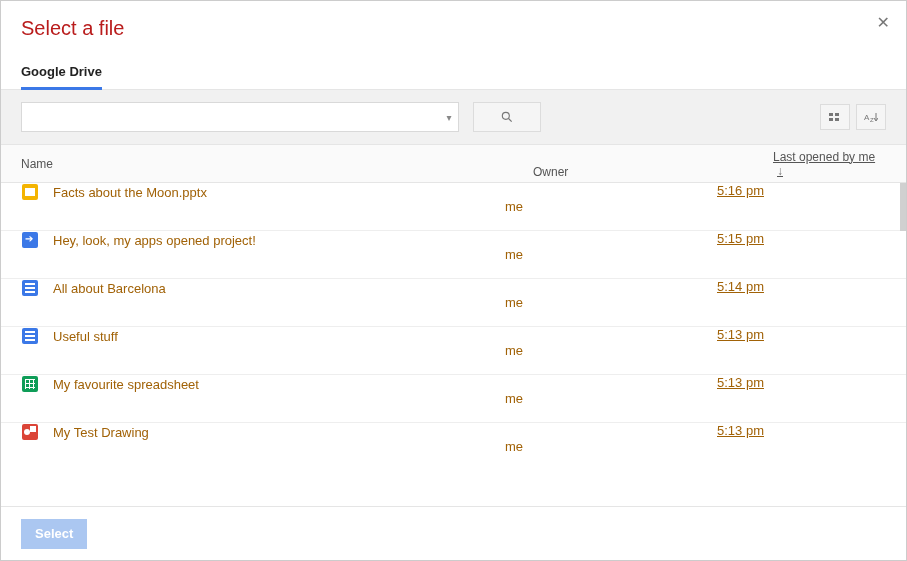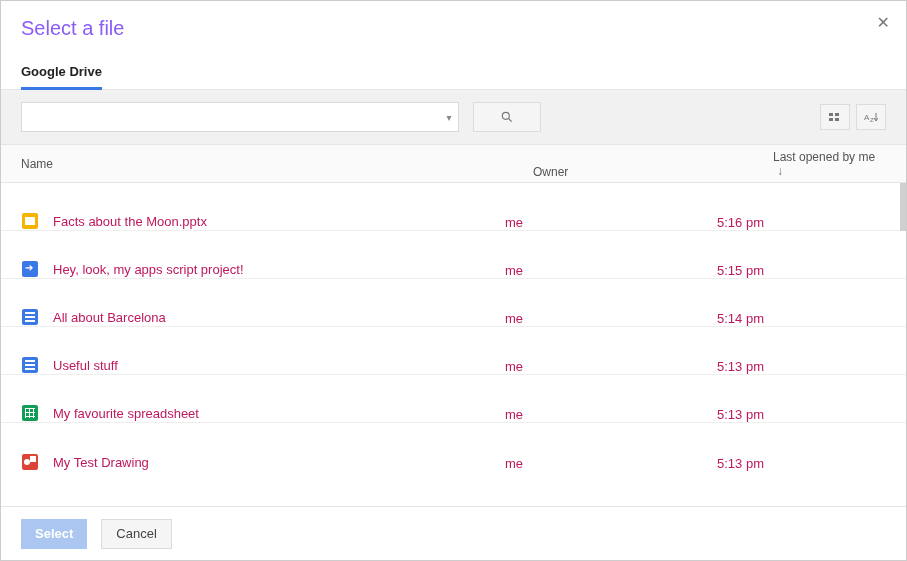--- a/index.html
+++ b/index.html
@@ -1,38 +1,38 @@
 <!DOCTYPE html>
 <html><head>
 <meta charset="utf-8">
 <style>
   * { box-sizing: border-box; margin: 0; padding: 0; }
   body { font-family: Arial, Helvetica, sans-serif; background: #fff; color: #222; width: 907px; height: 561px; overflow: hidden; }
   .dialog { width: 907px; height: 561px; border: 1px solid #ccc; position: relative; display: flex; flex-direction: column; background: #fff; }
   .dlg-header { padding: 16px 20px 0 20px; position: relative; }
-  .dlg-title { font-size: 20px; font-weight: 400; color: #8b5cf6; }
+  .dlg-title { font-size: 20px; font-weight: 400; color: #b91c1c; }
   .close-btn { position: absolute; top: 14px; right: 16px; font-size: 16px; color: #777; cursor: pointer; background: none; border: none; line-height: 1; }
   .tabs { display: flex; padding: 0 20px; margin-top: 14px; border-bottom: 1px solid #e5e5e5; }
   .tab { font-size: 13px; font-weight: bold; color: #222; padding: 10px 0 10px 0; margin-right: 24px; cursor: pointer; position: relative; }
   .tab.active::after { content: ""; position: absolute; left: 0; right: 0; bottom: -1px; height: 3px; background: #3b78e7; }
   .toolbar { background: #f1f1f1; border-bottom: 1px solid #e5e5e5; padding: 12px 20px; display: flex; align-items: center; }
   .search-wrap { position: relative; width: 438px; height: 30px; background: #fff; border: 1px solid #d9d9d9; display: flex; align-items: center; }
   .search-input { flex: 1; border: none; outline: none; height: 100%; padding: 0 8px; font-size: 13px; }
   .caret { width: 18px; text-align: center; color: #888; font-size: 10px; cursor: pointer; }
   .search-btn { width: 68px; height: 30px; margin-left: 14px; background: #f5f5f5; border: 1px solid #dcdcdc; display: flex; align-items: center; justify-content: center; cursor: pointer; }
   .spacer { flex: 1; }
   .view-btns { display: flex; gap: 6px; }
   .icon-btn { width: 30px; height: 26px; background: #f5f5f5; border: 1px solid #dcdcdc; display: flex; align-items: center; justify-content: center; cursor: pointer; color: #555; }
   .list-header { display: flex; align-items: center; font-size: 12px; color: #555; background: #fafafa; border-bottom: 1px solid #e5e5e5; height: 38px; padding: 0 20px; gap: 28px; }
   .col-name { flex: 0 0 484px; }
   .col-owner { flex: 0 0 212px; margin-top: 16px; }
-  .col-date { flex: 1; cursor: pointer; }
+  .col-date { flex: 1; cursor: pointer; text-decoration: underline; }
   .sort-arrow { margin-left: 4px; font-size: 12px; color: #777; }
   .file-list { flex: 1; overflow-y: auto; position: relative; }
-  .row { display: flex; align-items: flex-end; height: 48px; border-bottom: 1px solid #eee; padding: 0 20px; font-size: 13px; color: #be185d; cursor: pointer; }
+  .row { display: flex; align-items: flex-start; height: 48px; border-bottom: 1px solid #eee; padding: 0 20px; font-size: 13px; color: #a16207; cursor: pointer; }
   .row .col-name { display: flex; align-items: center; gap: 14px; }
   .file-icon { width: 18px; height: 18px; display: flex; align-items: center; justify-content: center; flex-shrink: 0; }
   .scroll-ind { position: absolute; right: 0; top: 0; width: 6px; height: 48px; background: #d0d0d0; }
   .footer { height: 54px; border-top: 1px solid #e5e5e5; display: flex; align-items: center; padding: 0 20px; gap: 14px; background: #fff; }
   .btn { height: 30px; padding: 0 14px; font-size: 13px; border: none; cursor: pointer; font-weight: bold; }
   .btn-primary { background: #abc7f1; color: #fff; }
   .btn-secondary { background: #f5f5f5; color: #444; border: 1px solid #dcdcdc; font-weight: normal; }
   
   .i-slides { background: #f4b400; width: 16px; height: 16px; border-radius: 2px; position: relative; }
   .i-slides::after { content: ""; position: absolute; inset: 4px 3px; background: #fff; }
@@ -118,21 +118,21 @@
       </div>
       <div class="col-owner">me</div>
       <div class="col-date">5:16 pm</div>
     </div>
 
     <div class="row">
       <div class="col-name">
         <span class="file-icon">
             <span class="i-script"></span>
           </span>
-        <span>Hey, look, my apps script project!</span>
+        <span>Hey, look, my apps opened project!</span>
       </div>
       <div class="col-owner">me</div>
       <div class="col-date">5:15 pm</div>
     </div>
 
     <div class="row">
       <div class="col-name">
         <span class="file-icon">
             <span class="i-doc"></span>
           </span>
@@ -172,16 +172,15 @@
         <span>My Test Drawing</span>
       </div>
       <div class="col-owner">me</div>
       <div class="col-date">5:13 pm</div>
     </div>
 
   </div>
 
   <div class="footer">
     <button class="btn btn-primary">Select</button>
-    <button class="btn btn-secondary">Cancel</button>
   </div>
 
 </div>
 
 </body></html>

